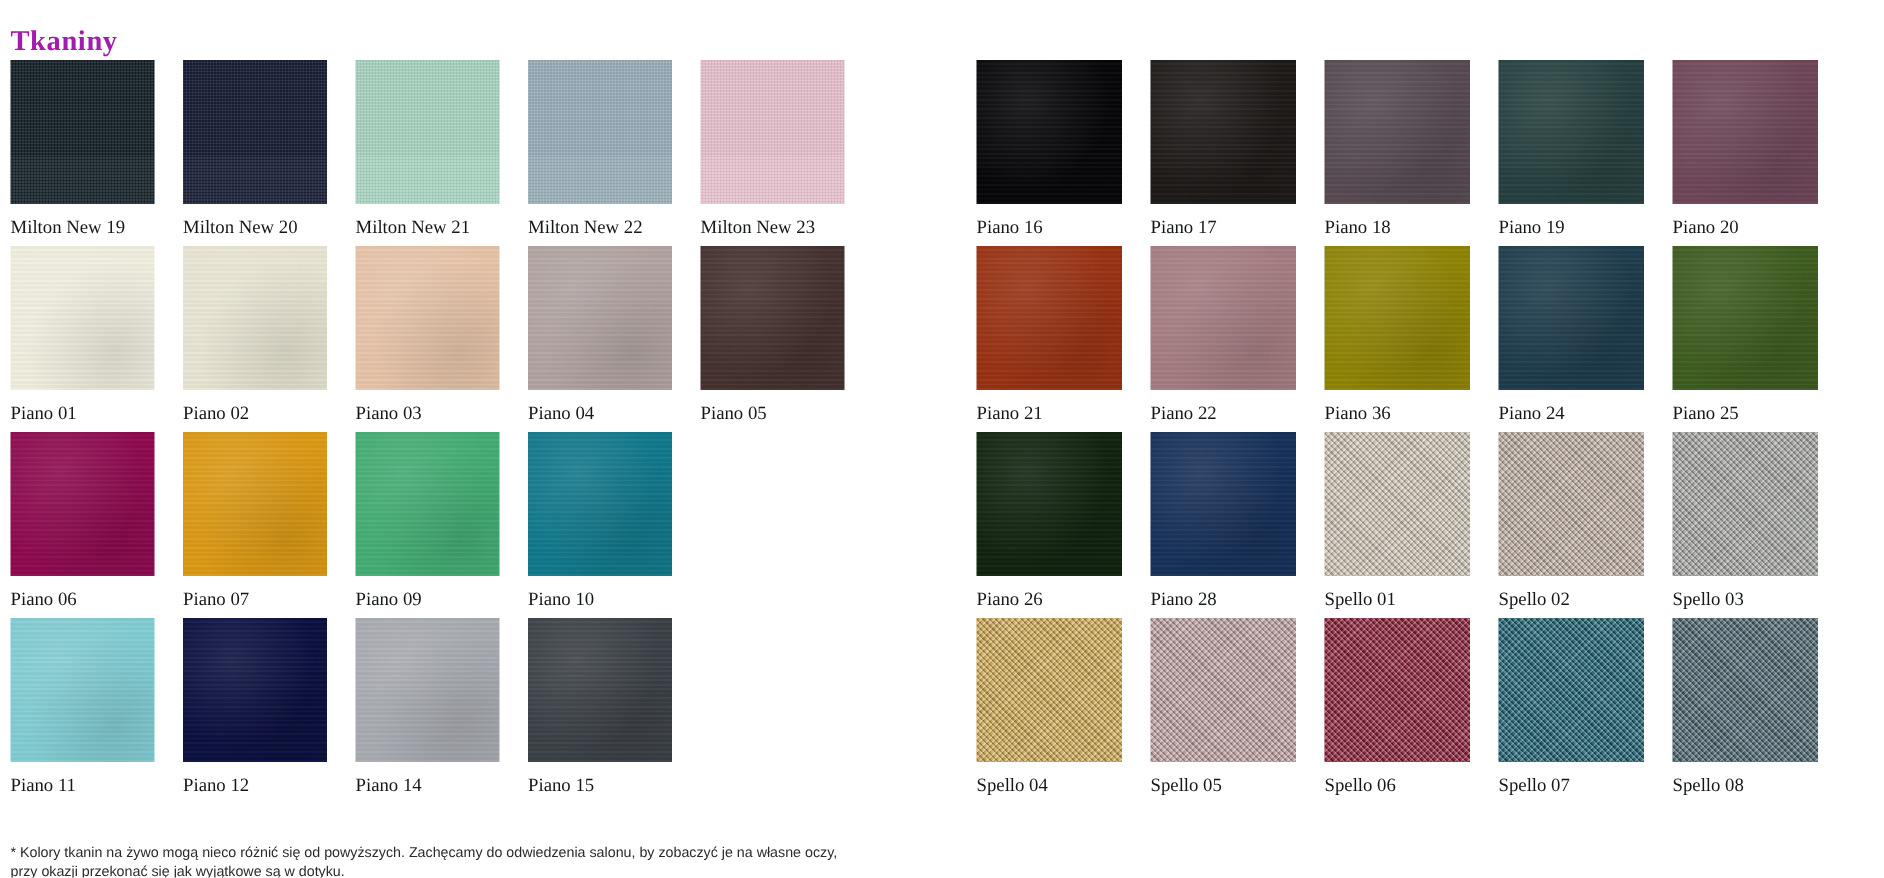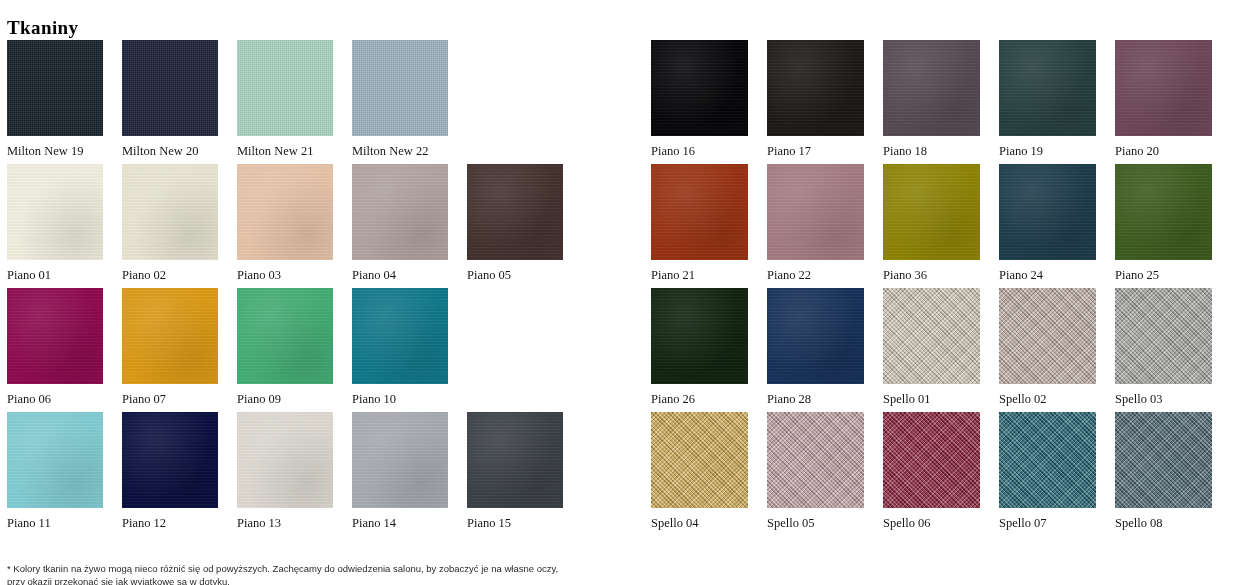--- a/index.html
+++ b/index.html
@@ -121,41 +121,45 @@
     width: 570px;
     font-family: "Liberation Sans", sans-serif;
     font-size: 9.5px;
     line-height: 13.5px;
     color: #2a2a2a;
   }
 </style>
 </head>
 <body>
 
-<h1 id="page-title" style="color: #000000;">Tkaniny</h1>
+<h1 id="page-title" style="color: #a21caf;">Tkaniny</h1>
 
 <div class="panels">
   <div class="panel panel-left">
       <div class="swatch-row">
         <div class="swatch-cell">
           <div class="swatch-chip tex-linen" style="background: rgb(19, 31, 38);"></div>
           <div class="swatch-label">Milton New 19</div>
         </div>
         <div class="swatch-cell">
           <div class="swatch-chip tex-linen" style="background: rgb(26, 31, 53);"></div>
           <div class="swatch-label">Milton New 20</div>
         </div>
         <div class="swatch-cell">
           <div class="swatch-chip tex-linen" style="background: rgb(168, 212, 192);"></div>
           <div class="swatch-label">Milton New 21</div>
         </div>
         <div class="swatch-cell">
           <div class="swatch-chip tex-linen" style="background: rgb(157, 177, 189);"></div>
           <div class="swatch-label">Milton New 22</div>
         </div>
+        <div class="swatch-cell">
+          <div class="swatch-chip tex-linen" style="background: rgb(231, 194, 206);"></div>
+          <div class="swatch-label">Milton New 23</div>
+        </div>
       </div>
       <div class="swatch-row">
         <div class="swatch-cell">
           <div class="swatch-chip tex-velvet" style="background: rgb(240, 238, 223);"></div>
           <div class="swatch-label">Piano 01</div>
         </div>
         <div class="swatch-cell">
           <div class="swatch-chip tex-velvet" style="background: rgb(232, 229, 211);"></div>
           <div class="swatch-label">Piano 02</div>
         </div>
@@ -193,24 +197,20 @@
       <div class="swatch-row">
         <div class="swatch-cell">
           <div class="swatch-chip tex-velvet" style="background: rgb(130, 205, 211);"></div>
           <div class="swatch-label">Piano 11</div>
         </div>
         <div class="swatch-cell">
           <div class="swatch-chip tex-velvet" style="background: rgb(11, 16, 64);"></div>
           <div class="swatch-label">Piano 12</div>
         </div>
         <div class="swatch-cell">
-          <div class="swatch-chip tex-velvet" style="background: rgb(222, 218, 210);"></div>
-          <div class="swatch-label">Piano 13</div>
-        </div>
-        <div class="swatch-cell">
           <div class="swatch-chip tex-velvet" style="background: rgb(168, 171, 177);"></div>
           <div class="swatch-label">Piano 14</div>
         </div>
         <div class="swatch-cell">
           <div class="swatch-chip tex-velvet" style="background: rgb(60, 65, 71);"></div>
           <div class="swatch-label">Piano 15</div>
         </div>
       </div>
     </div>
   <div class="panel panel-right">

